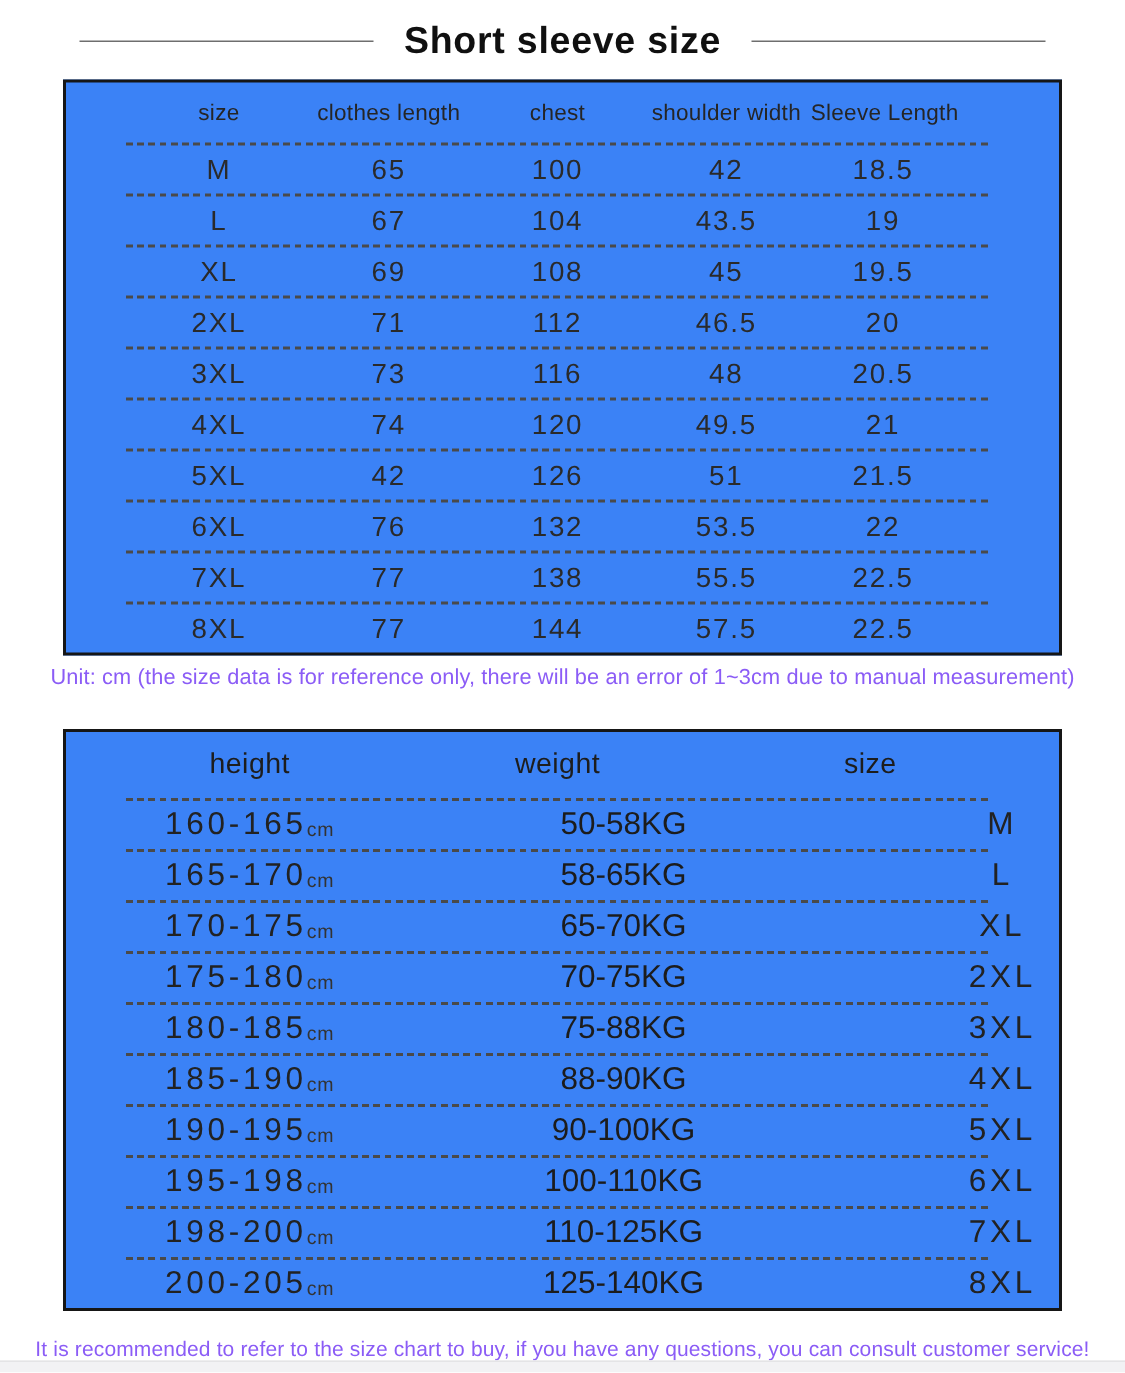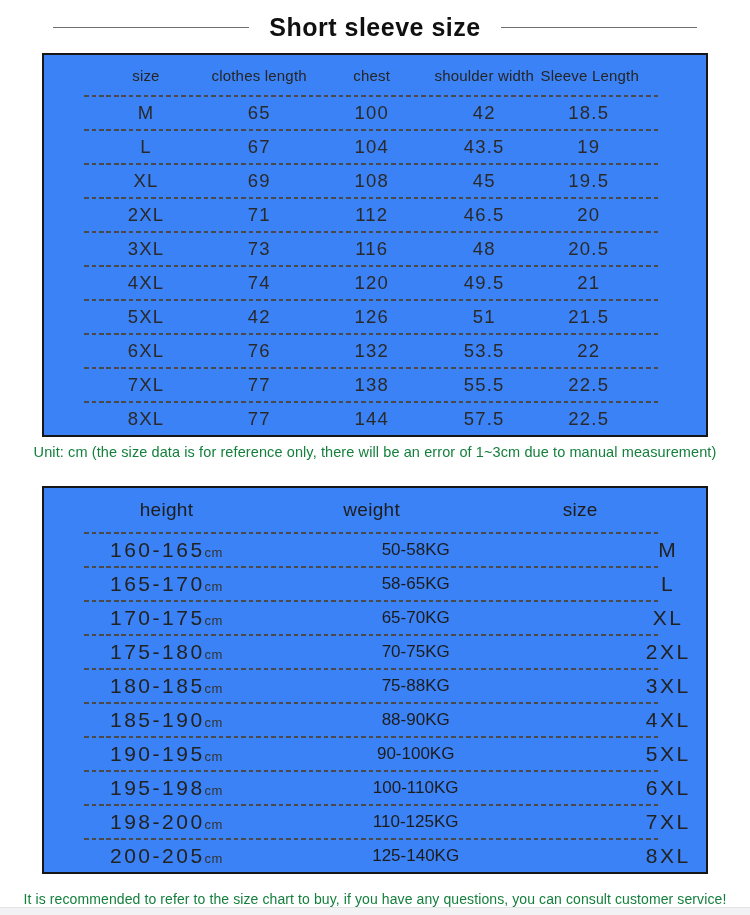--- a/index.html
+++ b/index.html
@@ -48,26 +48,26 @@
   .t1 .c4{flex:0 0 25%;padding-right:69px;}
   
   .t2 .thead{height:44px;}
   .t2 .thead .cell{font-size:19px;color:#1d1d1d;letter-spacing:.3px;}
   .t2 .trow:not(.thead){height:32px;gap:44px;}
   .t2 .c0{flex:0 0 37%;}
   .t2 .c1{flex:0 0 25%;}
   .t2 .c2{flex:0 0 38%;}
   .t2 .trow:not(.thead) .c0{font-size:21px;color:#222;letter-spacing:2.5px;}
   .t2 .trow:not(.thead) .c0 .unit{font-size:13px;letter-spacing:.5px;align-self:flex-end;padding-bottom:2px;color:#333;}
-  .t2 .trow:not(.thead) .c1{font-size:17px;color:#1c1c1c;letter-spacing:0;}
+  .t2 .trow:not(.thead) .c1{font-size:21px;color:#1c1c1c;letter-spacing:0;}
   .t2 .trow:not(.thead) .c2{font-size:21px;color:#222;letter-spacing:2.5px;}
   
   .note{
     margin-top:7px;text-align:center;
-    font-size:14.5px;color:#15803d;letter-spacing:.1px;
+    font-size:14.5px;color:#8b5cf6;letter-spacing:.1px;
   }
   .footer-note{font-size:14px;margin-top:17px;}
   
   .spacer{flex:1;}
   .bottom-band{
     height:12px;background:#f2f2f4;border-top:1px solid #e4e4e6;
   }
 </style>
 </head>
 <body>

